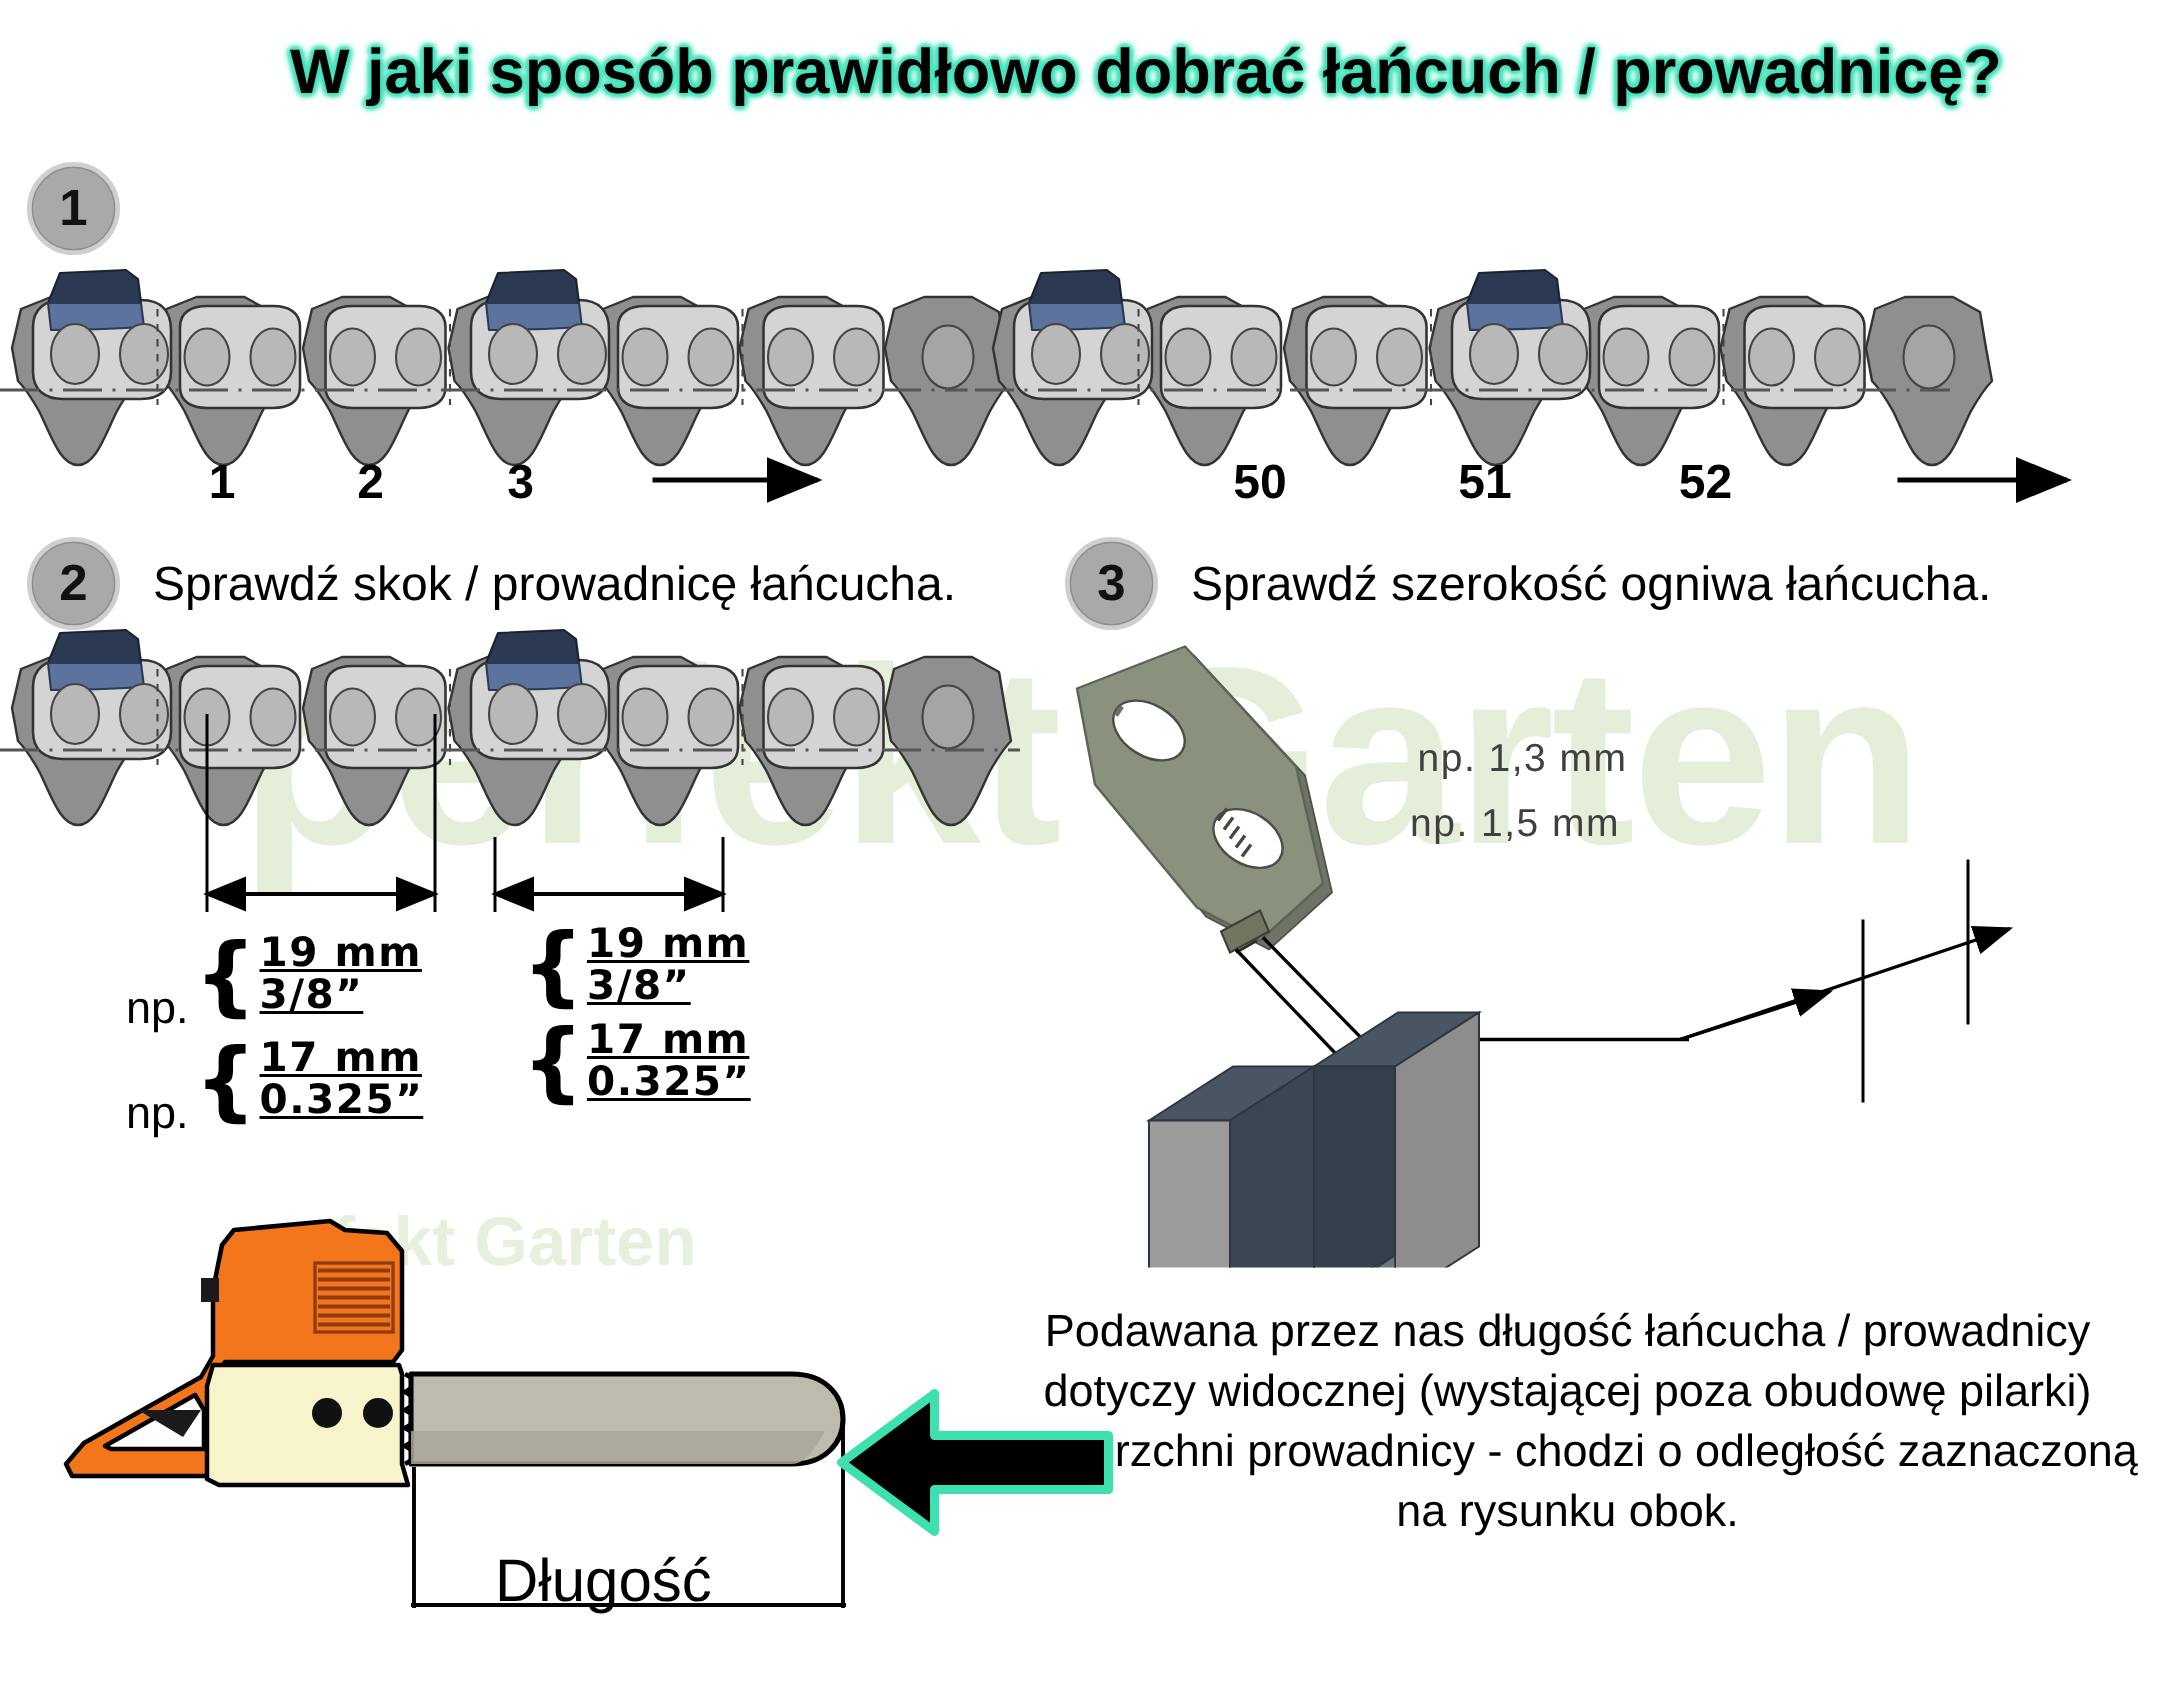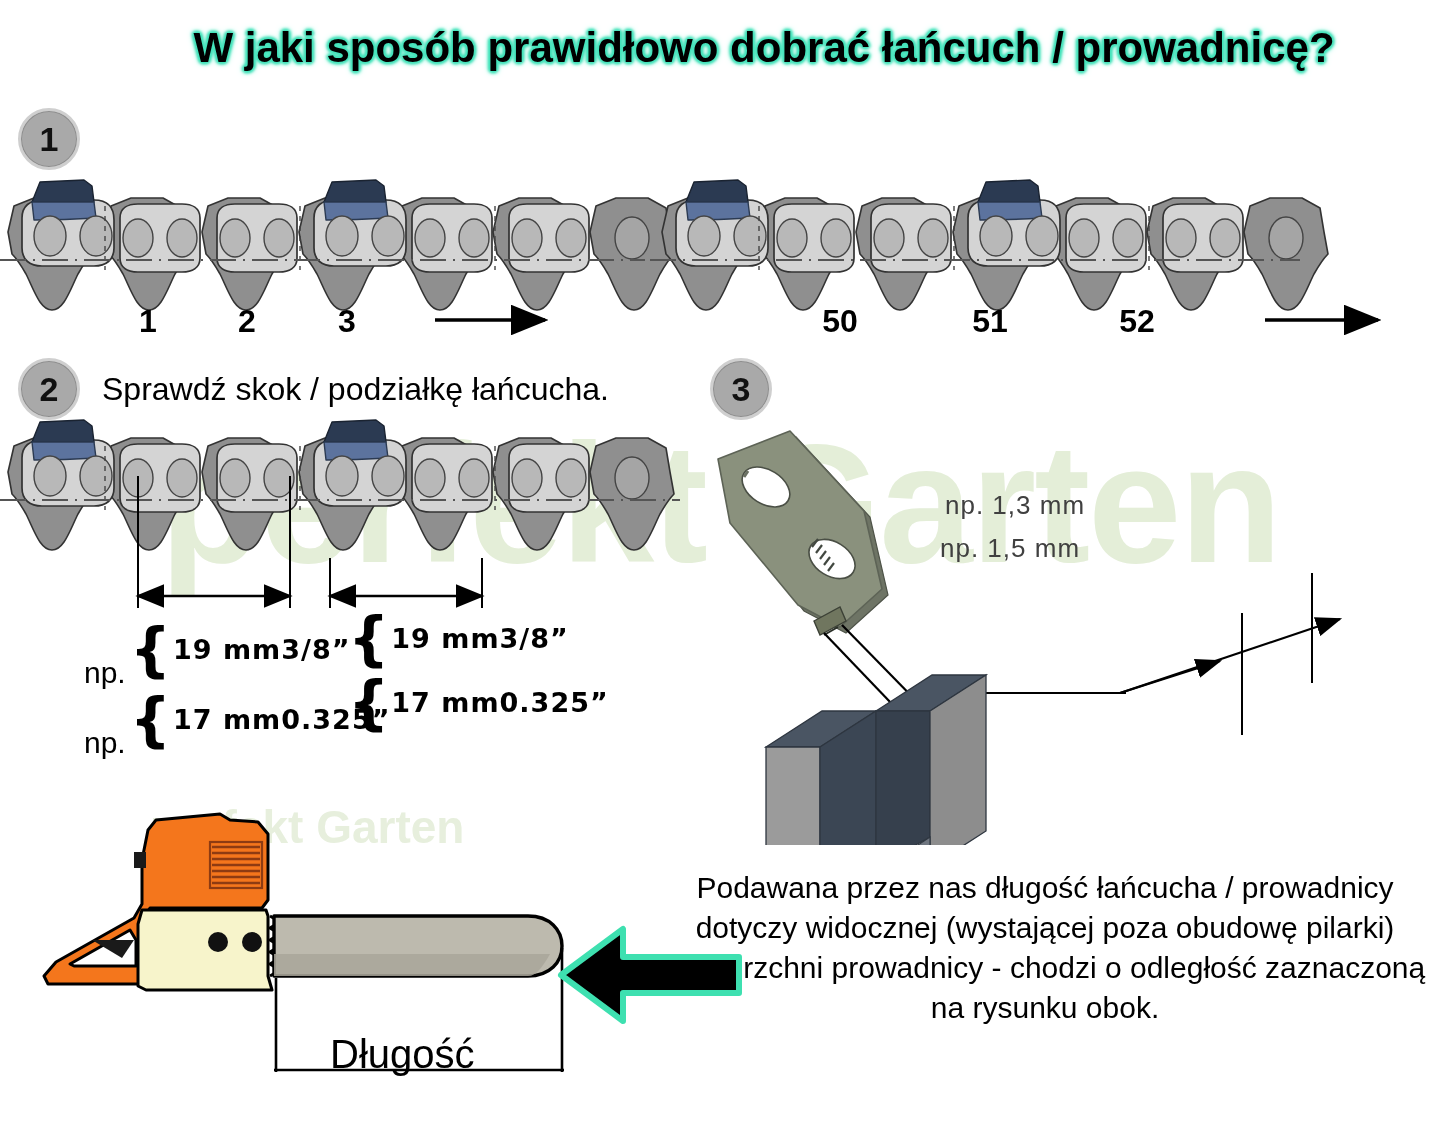--- a/index.html
+++ b/index.html
@@ -40,21 +40,21 @@
   .lbl-num{font-size:32px;font-weight:700;fill:#000;
            font-family:"Liberation Sans",sans-serif;text-anchor:middle;}
 
   
   .meas{position:absolute;z-index:7;display:flex;align-items:center;
         font-family:"DejaVu Sans",sans-serif;}
   .meas .np{font-size:30px;color:#000;margin-right:4px;
             font-family:"Liberation Sans",sans-serif;margin-top:46px;}
   .meas .brace{font-size:58px;line-height:0.8;color:#000;margin-right:2px;
                font-family:"DejaVu Sans",sans-serif;font-weight:600;}
-  .meas .vals{display:flex;flex-direction:row;line-height:1.02;}
+  .meas .vals{display:flex;flex-direction:column;line-height:1.02;text-decoration:underline;}
   .meas .vals span{font-size:27px;font-weight:700;color:#000;letter-spacing:1px;
                    font-family:"DejaVu Sans",sans-serif;}
 
   .w-lbl{position:absolute;z-index:7;font-size:26px;color:#404040;
          white-space:nowrap;font-family:"Liberation Sans",sans-serif;
          letter-spacing:1px;}
 
   
   #para{left:655px;top:868px;width:780px;z-index:7;text-align:center;
         font-size:30px;line-height:1.33;color:#000;}
@@ -156,25 +156,26 @@
     <text class="lbl-num" x="990" y="162">51</text>
     <text class="lbl-num" x="1137" y="162">52</text>
   </g>
 
   <line x1="1265" y1="150" x2="1378" y2="150" stroke="#000" stroke-width="3.4" marker-end="url(#ah)"></line>
 </svg>
 </div>
 
 <div class="abs step-row" style="left:18px;top:358px;">
   <div class="badge">2</div>
-  <div class="step-text">Sprawdź skok / podziałkę łańcucha.</div>
+  <div class="step-text">Sprawdź skok / prowadnicę łańcucha.</div>
 </div>
 
 <div class="abs step-row" style="left:710px;top:358px;">
   <div class="badge">3</div>
+  <div class="step-text">Sprawdź szerokość ogniwa łańcucha.</div>
 </div>
 
 <div class="abs" style="left:0px;top:418px;z-index:5;">
 <svg class="chainsvg" width="700" height="230" viewBox="0 0 700 230" xmlns="http://www.w3.org/2000/svg">
   <defs>
     <marker id="ah2" markerWidth="11" markerHeight="9" refX="10" refY="4.5" orient="auto">
       <polygon points="0,0 11,4.5 0,9" fill="#000"></polygon>
     </marker>
     <marker id="ah2s" markerWidth="11" markerHeight="9" refX="1" refY="4.5" orient="auto">
       <polygon points="11,0 0,4.5 11,9" fill="#000"></polygon>

